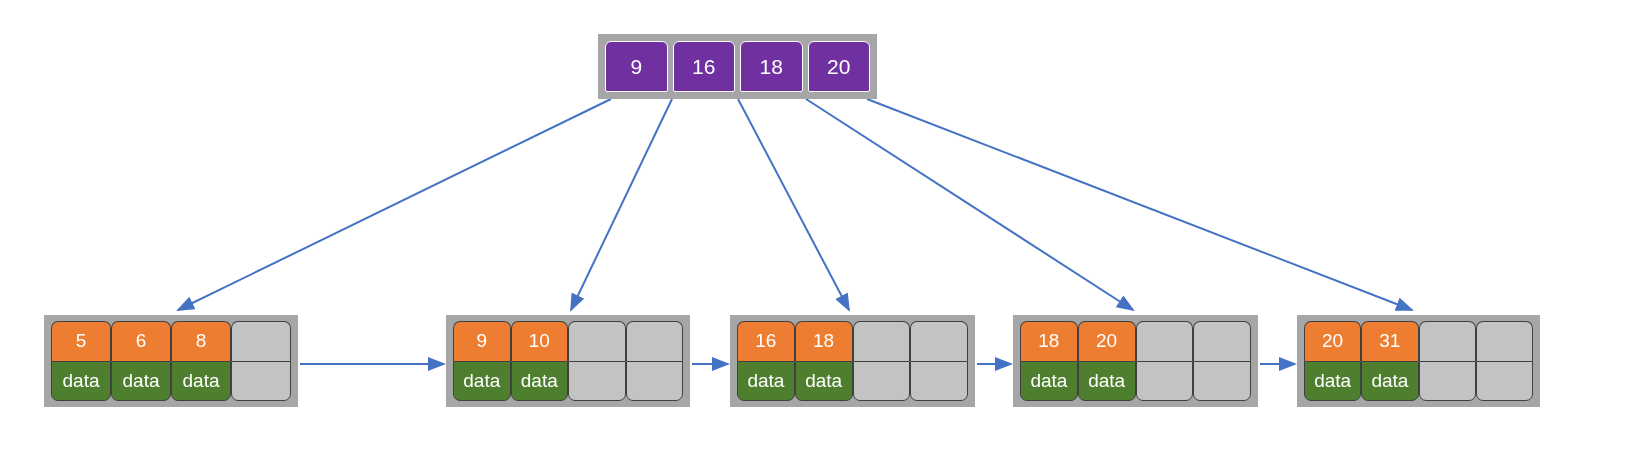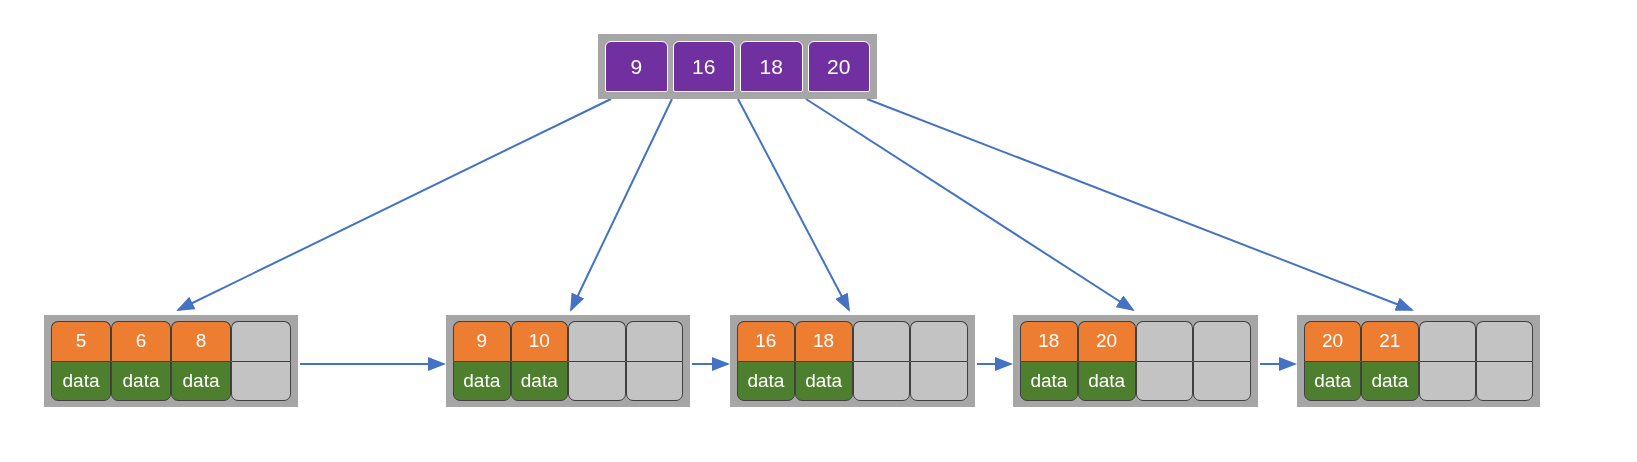--- a/index.html
+++ b/index.html
@@ -202,21 +202,21 @@
           <div class="slot-key"></div>
           <div class="slot-data"></div>
         </div>
       </div>
       <div class="node leaf-node" style="left: 1297px; top: 315px; width: 243px; height: 92px;">
         <div class="leaf-slot">
           <div class="slot-key">20</div>
           <div class="slot-data">data</div>
         </div>
         <div class="leaf-slot">
-          <div class="slot-key">21</div>
+          <div class="slot-key">31</div>
           <div class="slot-data">data</div>
         </div>
         <div class="leaf-slot empty">
           <div class="slot-key"></div>
           <div class="slot-data"></div>
         </div>
         <div class="leaf-slot empty">
           <div class="slot-key"></div>
           <div class="slot-data"></div>
         </div>

